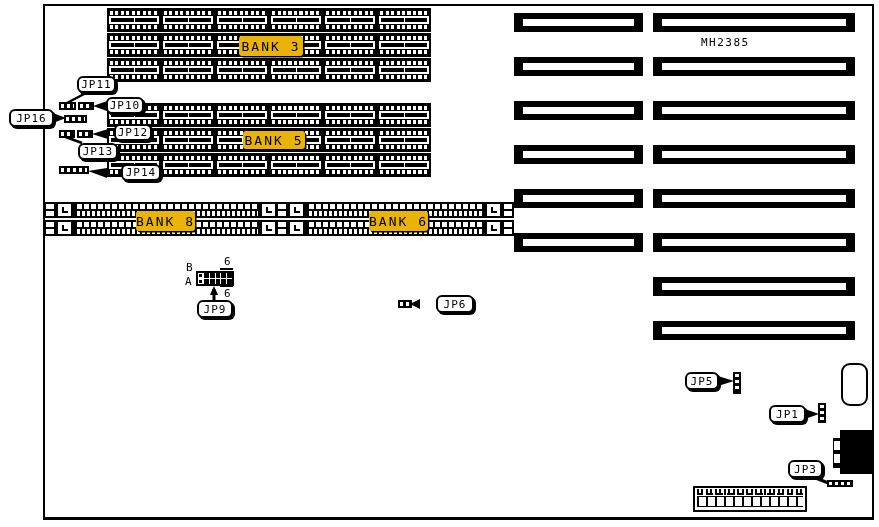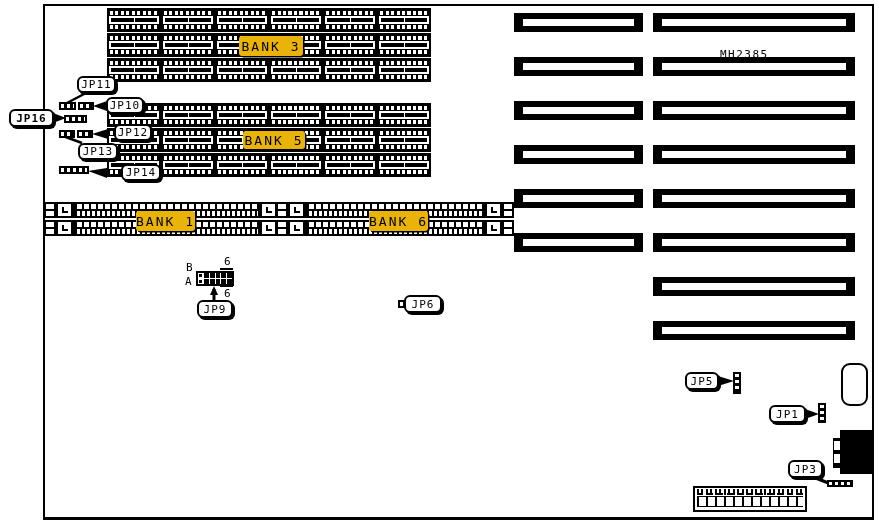--- a/index.html
+++ b/index.html
@@ -535,36 +535,36 @@
       <i class="on"></i>
       <i class="on"></i>
   </div>
   <div class="tinytext" style="left:186px;top:262px;">B</div>
   <div class="tinytext" style="left:185px;top:276px;">A</div>
   <div class="tinytext" style="left:224px;top:256px;">6</div>
   <div class="tinytext" style="left:224px;top:288px;">6</div>
 
   <div class="banklabel" style="left:239px;top:36px;width:64px;height:20px;">BANK 3</div>
   <div class="banklabel" style="left:243px;top:131px;width:62px;height:18px;">BANK 5</div>
-  <div class="banklabel" style="left:136px;top:211px;width:59px;height:20px;">BANK 1</div>
+  <div class="banklabel" style="left:136px;top:211px;width:59px;height:20px;">BANK 8</div>
   <div class="banklabel" style="left:369px;top:211px;width:59px;height:20px;">BANK 6</div>
 
   <div class="callout" style="left:77px;top:76px;width:39px;height:17px;">JP11</div>
   <div class="callout" style="left:106px;top:97px;width:38px;height:17px;">JP10</div>
-  <div class="callout" style="left:9px;top:109px;width:45px;height:18px;font-weight:bold;">JP16</div>
+  <div class="callout" style="left:9px;top:109px;width:45px;height:18px;">JP16</div>
   <div class="callout" style="left:114px;top:124px;width:38px;height:17px;">JP12</div>
   <div class="callout" style="left:78px;top:143px;width:40px;height:17px;">JP13</div>
   <div class="callout" style="left:106px;top:164px;width:40px;height:17px;margin-left:15px;">JP14</div>
   <div class="callout" style="left:197px;top:300px;width:36px;height:18px;">JP9</div>
-  <div class="callout" style="left:404px;top:295px;width:38px;height:18px;">JP6</div>
+  <div class="callout" style="left:436px;top:295px;width:38px;height:18px;">JP6</div>
   <div class="callout" style="left:685px;top:372px;width:34px;height:18px;">JP5</div>
   <div class="callout" style="left:769px;top:405px;width:37px;height:18px;">JP1</div>
   <div class="callout" style="left:788px;top:460px;width:35px;height:18px;text-align:right;">JP3</div>
 
-  <div class="parttext" style="left:720px;top:36px;margin-top:12px;">MH2385</div>
+  <div class="parttext" style="left:701px;top:36px;">MH2385</div>
 
   <div class="battery"></div>
 
   <div class="din-body"></div>
   <div class="din-strip"></div>
   <div class="din-notch" style="left:834px;top:441px;"></div>
   <div class="din-notch" style="left:834px;top:454px;"></div>
 
   <div class="pconn">
     <div class="top"></div>

